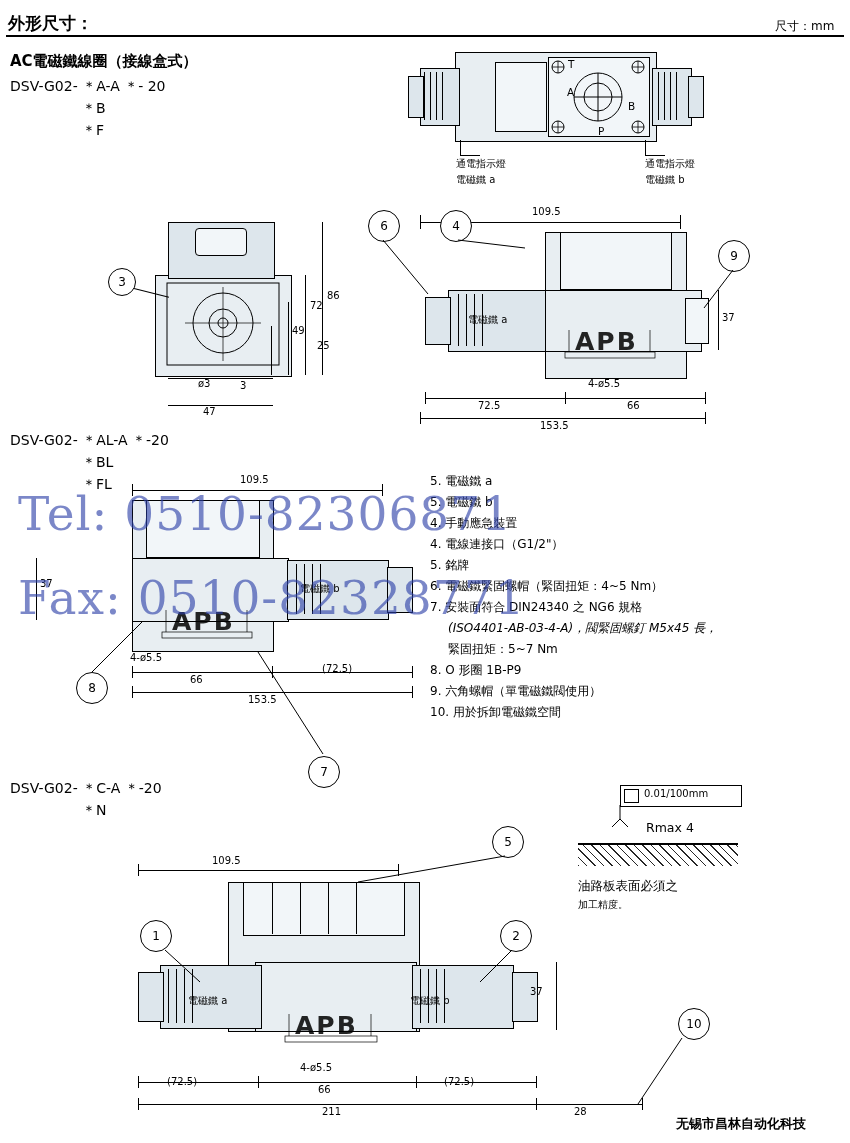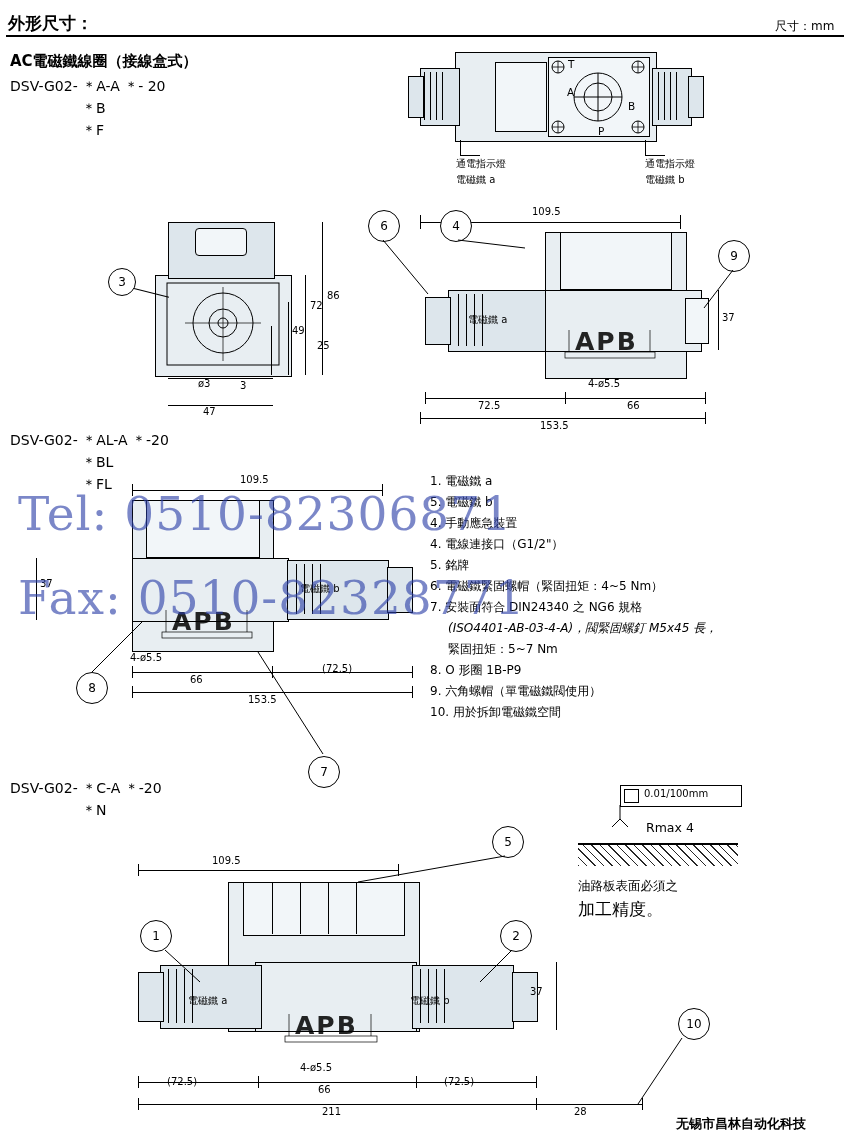--- a/index.html
+++ b/index.html
@@ -235,21 +235,21 @@
   <svg style="left:90px;top:620px;width:70px;height:56px;">
       <line x1="2" y1="52" x2="52" y2="2" stroke="#000" stroke-width="1"></line>
     </svg>
   <div class="circ" style="left:308px;top:756px;width:30px;height:30px;">7</div>
   <svg style="left:250px;top:650px;width:80px;height:110px;">
       <line x1="73" y1="104" x2="8" y2="2" stroke="#000" stroke-width="1"></line>
     </svg>
 </div>
 
 <div class="notes" style="left:430px;top:472px;">
-  <div>1.  電磁鐵 a</div>
+  <div>5.  電磁鐵 a</div>
   <div>5.  電磁鐵 b</div>
   <div>4.  手動應急裝置</div>
   <div>4.  電線連接口（G1/2"）</div>
   <div>5.  銘牌</div>
   <div>6.  電磁鐵緊固螺帽（緊固扭矩：4~5 Nm）</div>
   <div>7.  安裝面符合 DIN24340 之 NG6 規格</div>
   <div style="padding-left:18px;font-style:italic;">(ISO4401-AB-03-4-A)，閥緊固螺釘 M5x45 長，</div>
   <div style="padding-left:18px;">緊固扭矩：5~7 Nm</div>
   <div>8.  O 形圈 1B-P9</div>
   <div>9.  六角螺帽（單電磁鐵閥使用）</div>
@@ -265,21 +265,21 @@
   <div class="lbl" style="left:644px;top:788px;">0.01/100mm</div>
   <svg style="left:600px;top:805px;width:30px;height:22px;">
       <line x1="20" y1="0" x2="20" y2="14" stroke="#000" stroke-width="1"></line>
       <line x1="20" y1="14" x2="12" y2="22" stroke="#000" stroke-width="1"></line>
       <line x1="20" y1="14" x2="28" y2="22" stroke="#000" stroke-width="1"></line>
     </svg>
   <div class="lbl" style="left:646px;top:820px;font-size:12.5px;">Rmax 4</div>
   <div class="ln" style="left:578px;top:843px;width:160px;height:1.5px;"></div>
   <div class="hatch" style="left:578px;top:844px;width:160px;height:22px;opacity:.85;"></div>
   <div class="lbl" style="left:578px;top:878px;font-size:12.5px;">油路板表面必須之</div>
-  <div class="lbl" style="left:578px;top:898px;font-size:17px;">加工精度。</div>
+  <div class="lbl" style="left:578px;top:898px;font-size:10px;">加工精度。</div>
 </div>
 
 <div>
   <div class="hr" style="left:138px;top:870px;width:260px;"></div>
   <div class="dimv" style="left:138px;top:864px;height:12px;"></div>
   <div class="dimv" style="left:398px;top:864px;height:12px;"></div>
   <div class="lbl" style="left:212px;top:855px;">109.5</div>
 
   <div class="body-fill" style="left:228px;top:882px;width:190px;height:148px;"></div>
   <div class="light" style="left:243px;top:882px;width:160px;height:52px;"></div>

